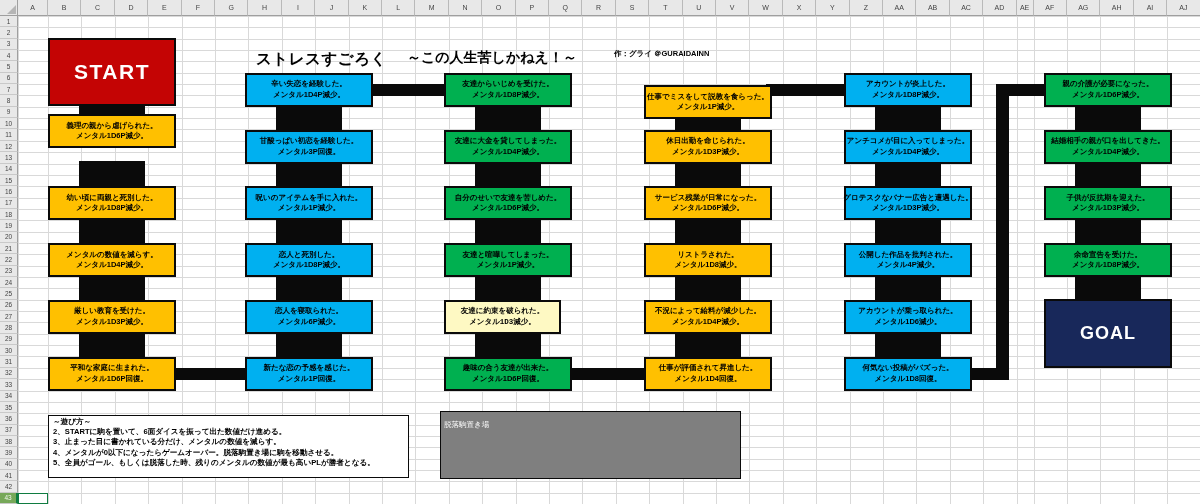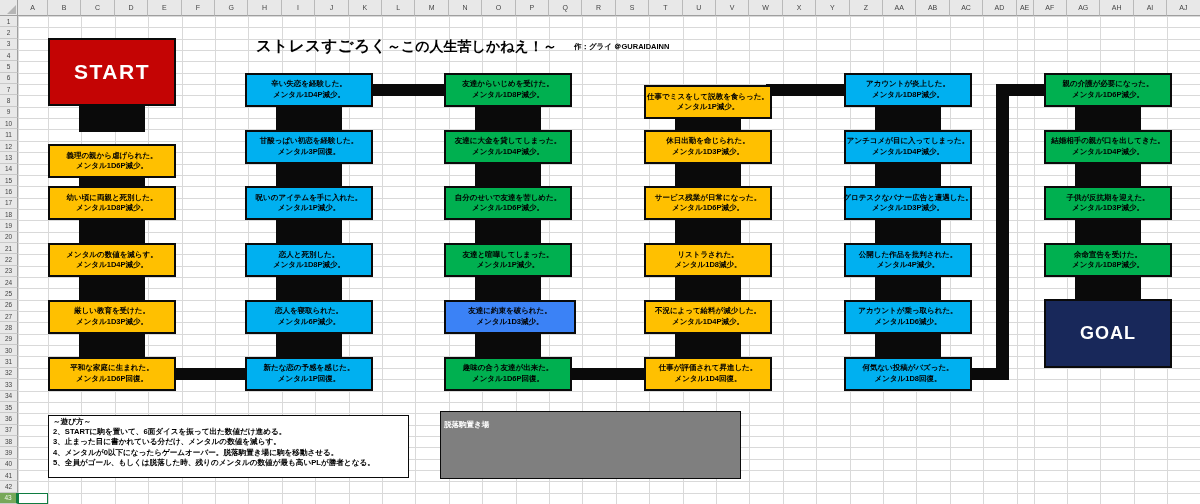--- a/index.html
+++ b/index.html
@@ -26,32 +26,32 @@
   .bcell{position:absolute;z-index:2;box-sizing:border-box;border:2px solid #0a0a0a;
     display:flex;flex-direction:column;align-items:center;justify-content:center;
     text-align:center;font-weight:bold;color:#000;}
   .bcell .l1{font-size:7.5px;line-height:10.5px;white-space:nowrap;}
   .bcell .l2{font-size:7.5px;line-height:10.5px;white-space:nowrap;}
   .bigcell{position:absolute;z-index:2;box-sizing:border-box;border:2px solid #0a0a0a;
     display:flex;align-items:center;justify-content:center;color:#fff;font-weight:bold;}
   #start-cell{left:48px;top:38px;width:128px;height:68px;font-size:21px;letter-spacing:1.5px;}
   #goal-cell{left:1044px;top:299px;width:128px;height:69px;font-size:18px;letter-spacing:1px;}
   
-  .title-row{position:absolute;left:256px;top:36px;z-index:2;white-space:nowrap;display:flex;align-items:center;}
+  .title-row{position:absolute;left:256px;top:49px;z-index:2;white-space:nowrap;display:flex;align-items:flex-start;gap:20px;}
   .t-main{font-size:15.5px;font-weight:bold;color:#000;letter-spacing:0.5px;}
   .t-sub{font-size:14px;font-weight:bold;color:#000;}
   .t-credit{font-size:7.5px;font-weight:bold;color:#000;margin-left:17px;}
   
   .rules{position:absolute;left:48px;top:415px;width:361px;height:63px;z-index:2;background:#fff;
     box-sizing:border-box;border:1.5px solid #0a0a0a;padding:1px 0 0 4px;}
   .rules div{font-size:7.6px;font-weight:bold;color:#000;line-height:10.2px;white-space:nowrap;}
   
   .elim{position:absolute;left:440px;top:411px;width:301px;height:68px;z-index:2;
     box-sizing:border-box;border:1.5px solid #0a0a0a;padding:1px 0 0 3px;}
-  .elim span{font-size:7.5px;font-weight:bold;color:#fff;}
+  .elim span{font-size:7.5px;font-weight:normal;color:#fff;}
 </style>
 </head>
 <body>
 
 <div id="stage">
   <div id="grid-layer">
       <div class="gridv" style="left: 18px; top: 16px; height: 488px;"></div>
       <div class="gridv" style="left: 48px; top: 16px; height: 488px;"></div>
       <div class="gridv" style="left: 81.4px; top: 16px; height: 488px;"></div>
       <div class="gridv" style="left: 114.8px; top: 16px; height: 488px;"></div>
@@ -163,21 +163,21 @@
       <div class="path" style="left: 1075px; top: 274px; width: 66px; height: 28.7px; background: rgb(10, 10, 10);"></div>
       <div class="path" style="left: 170px; top: 367.5px; width: 81px; height: 12px; background: rgb(10, 10, 10);"></div>
       <div class="path" style="left: 367px; top: 83.7px; width: 83px; height: 12px; background: rgb(10, 10, 10);"></div>
       <div class="path" style="left: 566px; top: 367.5px; width: 84px; height: 12px; background: rgb(10, 10, 10);"></div>
       <div class="path" style="left: 766px; top: 83.7px; width: 84px; height: 12px; background: rgb(10, 10, 10);"></div>
       <div class="path" style="left: 968px; top: 367.5px; width: 41px; height: 12px; background: rgb(10, 10, 10);"></div>
       <div class="path" style="left: 996px; top: 83.7px; width: 52px; height: 12px; background: rgb(10, 10, 10);"></div>
       <div class="path" style="left: 996px; top: 83.7px; width: 13px; height: 295.8px; background: rgb(10, 10, 10);"></div>
     </div>
   <div id="cell-layer">
-      <div class="bcell" style="left: 48px; top: 144px; width: 128px; height: 34px; background: rgb(255, 192, 0);">
+      <div class="bcell" style="left: 48px; top: 114px; width: 128px; height: 34px; background: rgb(255, 192, 0);">
         <div class="l1">義理の親から虐げられた。</div>
         <div class="l2">メンタル1D6P減少。</div>
       </div>
       <div class="bcell" style="left: 48px; top: 186.2px; width: 128px; height: 34px; background: rgb(255, 192, 0);">
         <div class="l1">幼い頃に両親と死別した。</div>
         <div class="l2">メンタル1D8P減少。</div>
       </div>
       <div class="bcell" style="left: 48px; top: 243px; width: 128px; height: 34px; background: rgb(255, 192, 0);">
         <div class="l1">メンタルの数値を減らす。</div>
         <div class="l2">メンタル1D4P減少。</div>
@@ -223,21 +223,21 @@
         <div class="l2">メンタル1D4P減少。</div>
       </div>
       <div class="bcell" style="left: 444px; top: 186.2px; width: 128px; height: 34px; background: rgb(0, 176, 80);">
         <div class="l1">自分のせいで友達を苦しめた。</div>
         <div class="l2">メンタル1D6P減少。</div>
       </div>
       <div class="bcell" style="left: 444px; top: 243px; width: 128px; height: 34px; background: rgb(0, 176, 80);">
         <div class="l1">友達と喧嘩してしまった。</div>
         <div class="l2">メンタル1P減少。</div>
       </div>
-      <div class="bcell" style="left: 444px; top: 299.7px; width: 132px; height: 34px; background: #3b82f6;">
+      <div class="bcell" style="left: 444px; top: 299.7px; width: 117px; height: 34px; background: #fef9c3; font-family: Liberation Mono, monospace;">
         <div class="l1">友達に約束を破られた。</div>
         <div class="l2">メンタル1D3減少。</div>
       </div>
       <div class="bcell" style="left: 444px; top: 356.5px; width: 128px; height: 34px; background: rgb(0, 176, 80);">
         <div class="l1">趣味の合う友達が出来た。</div>
         <div class="l2">メンタル1D6P回復。</div>
       </div>
       <div class="bcell" style="left: 644px; top: 85px; width: 128px; height: 34px; background: rgb(255, 192, 0);">
         <div class="l1">仕事でミスをして説教を食らった。</div>
         <div class="l2">メンタル1P減少。</div>

